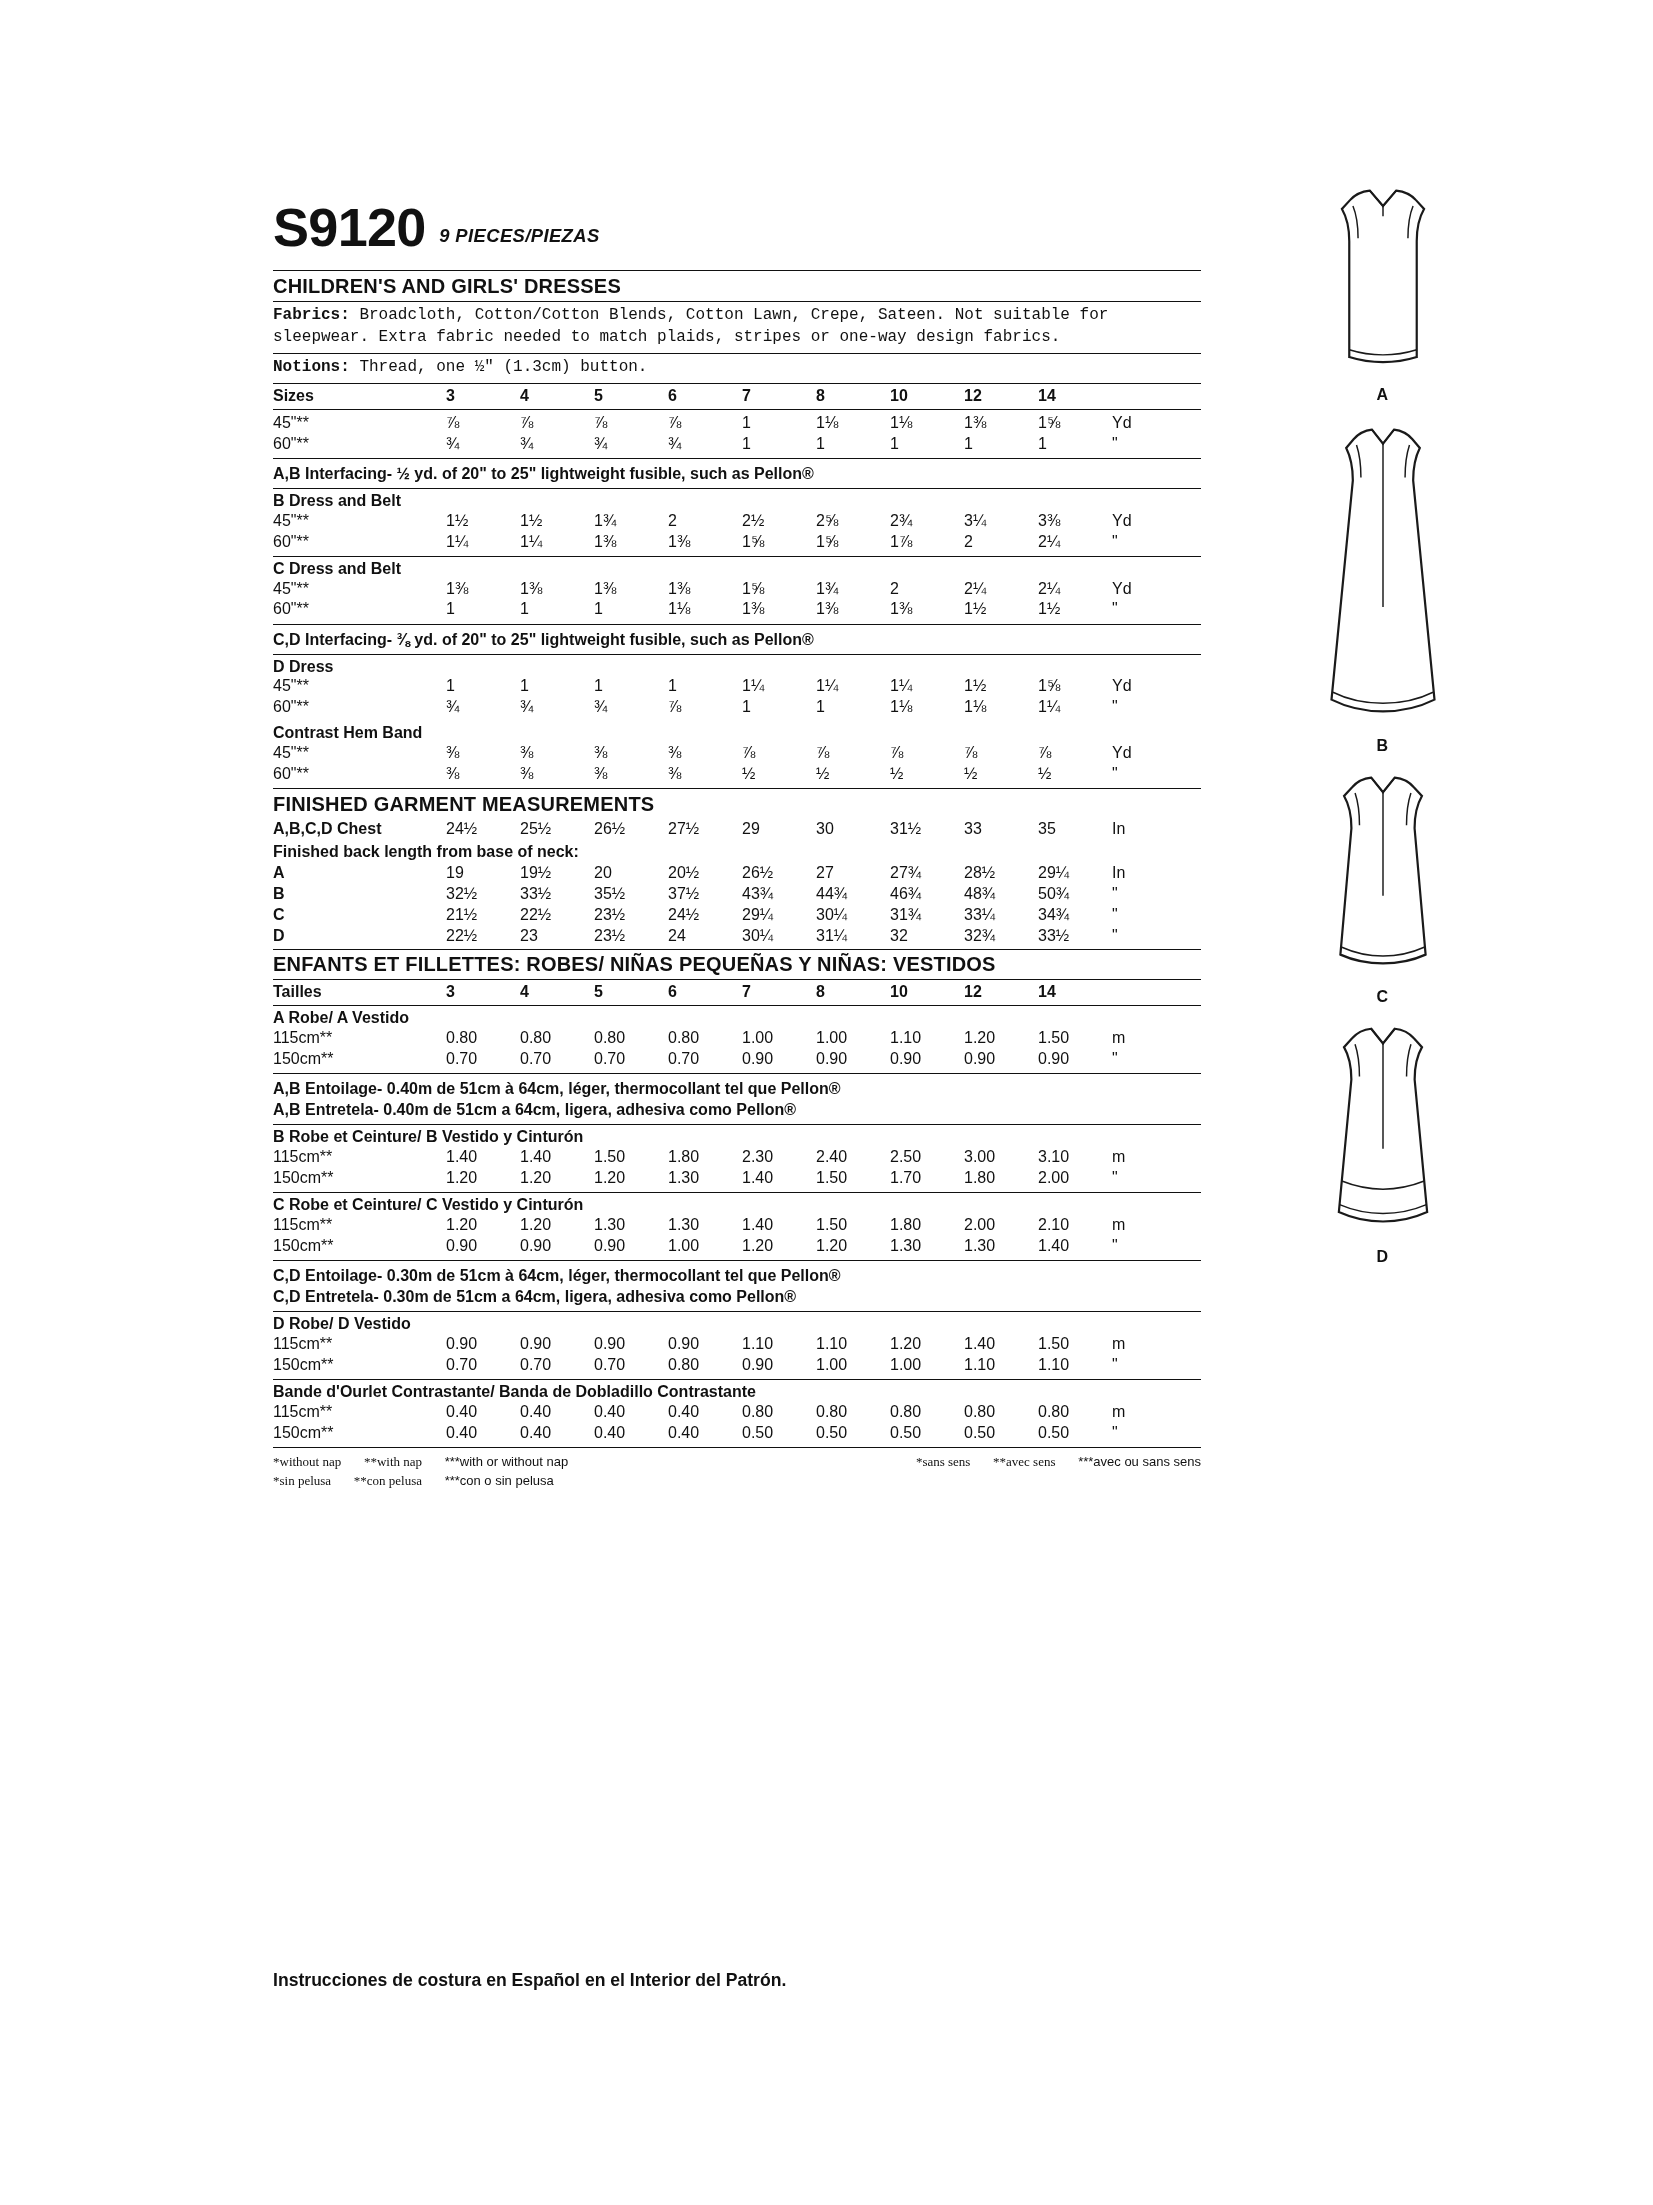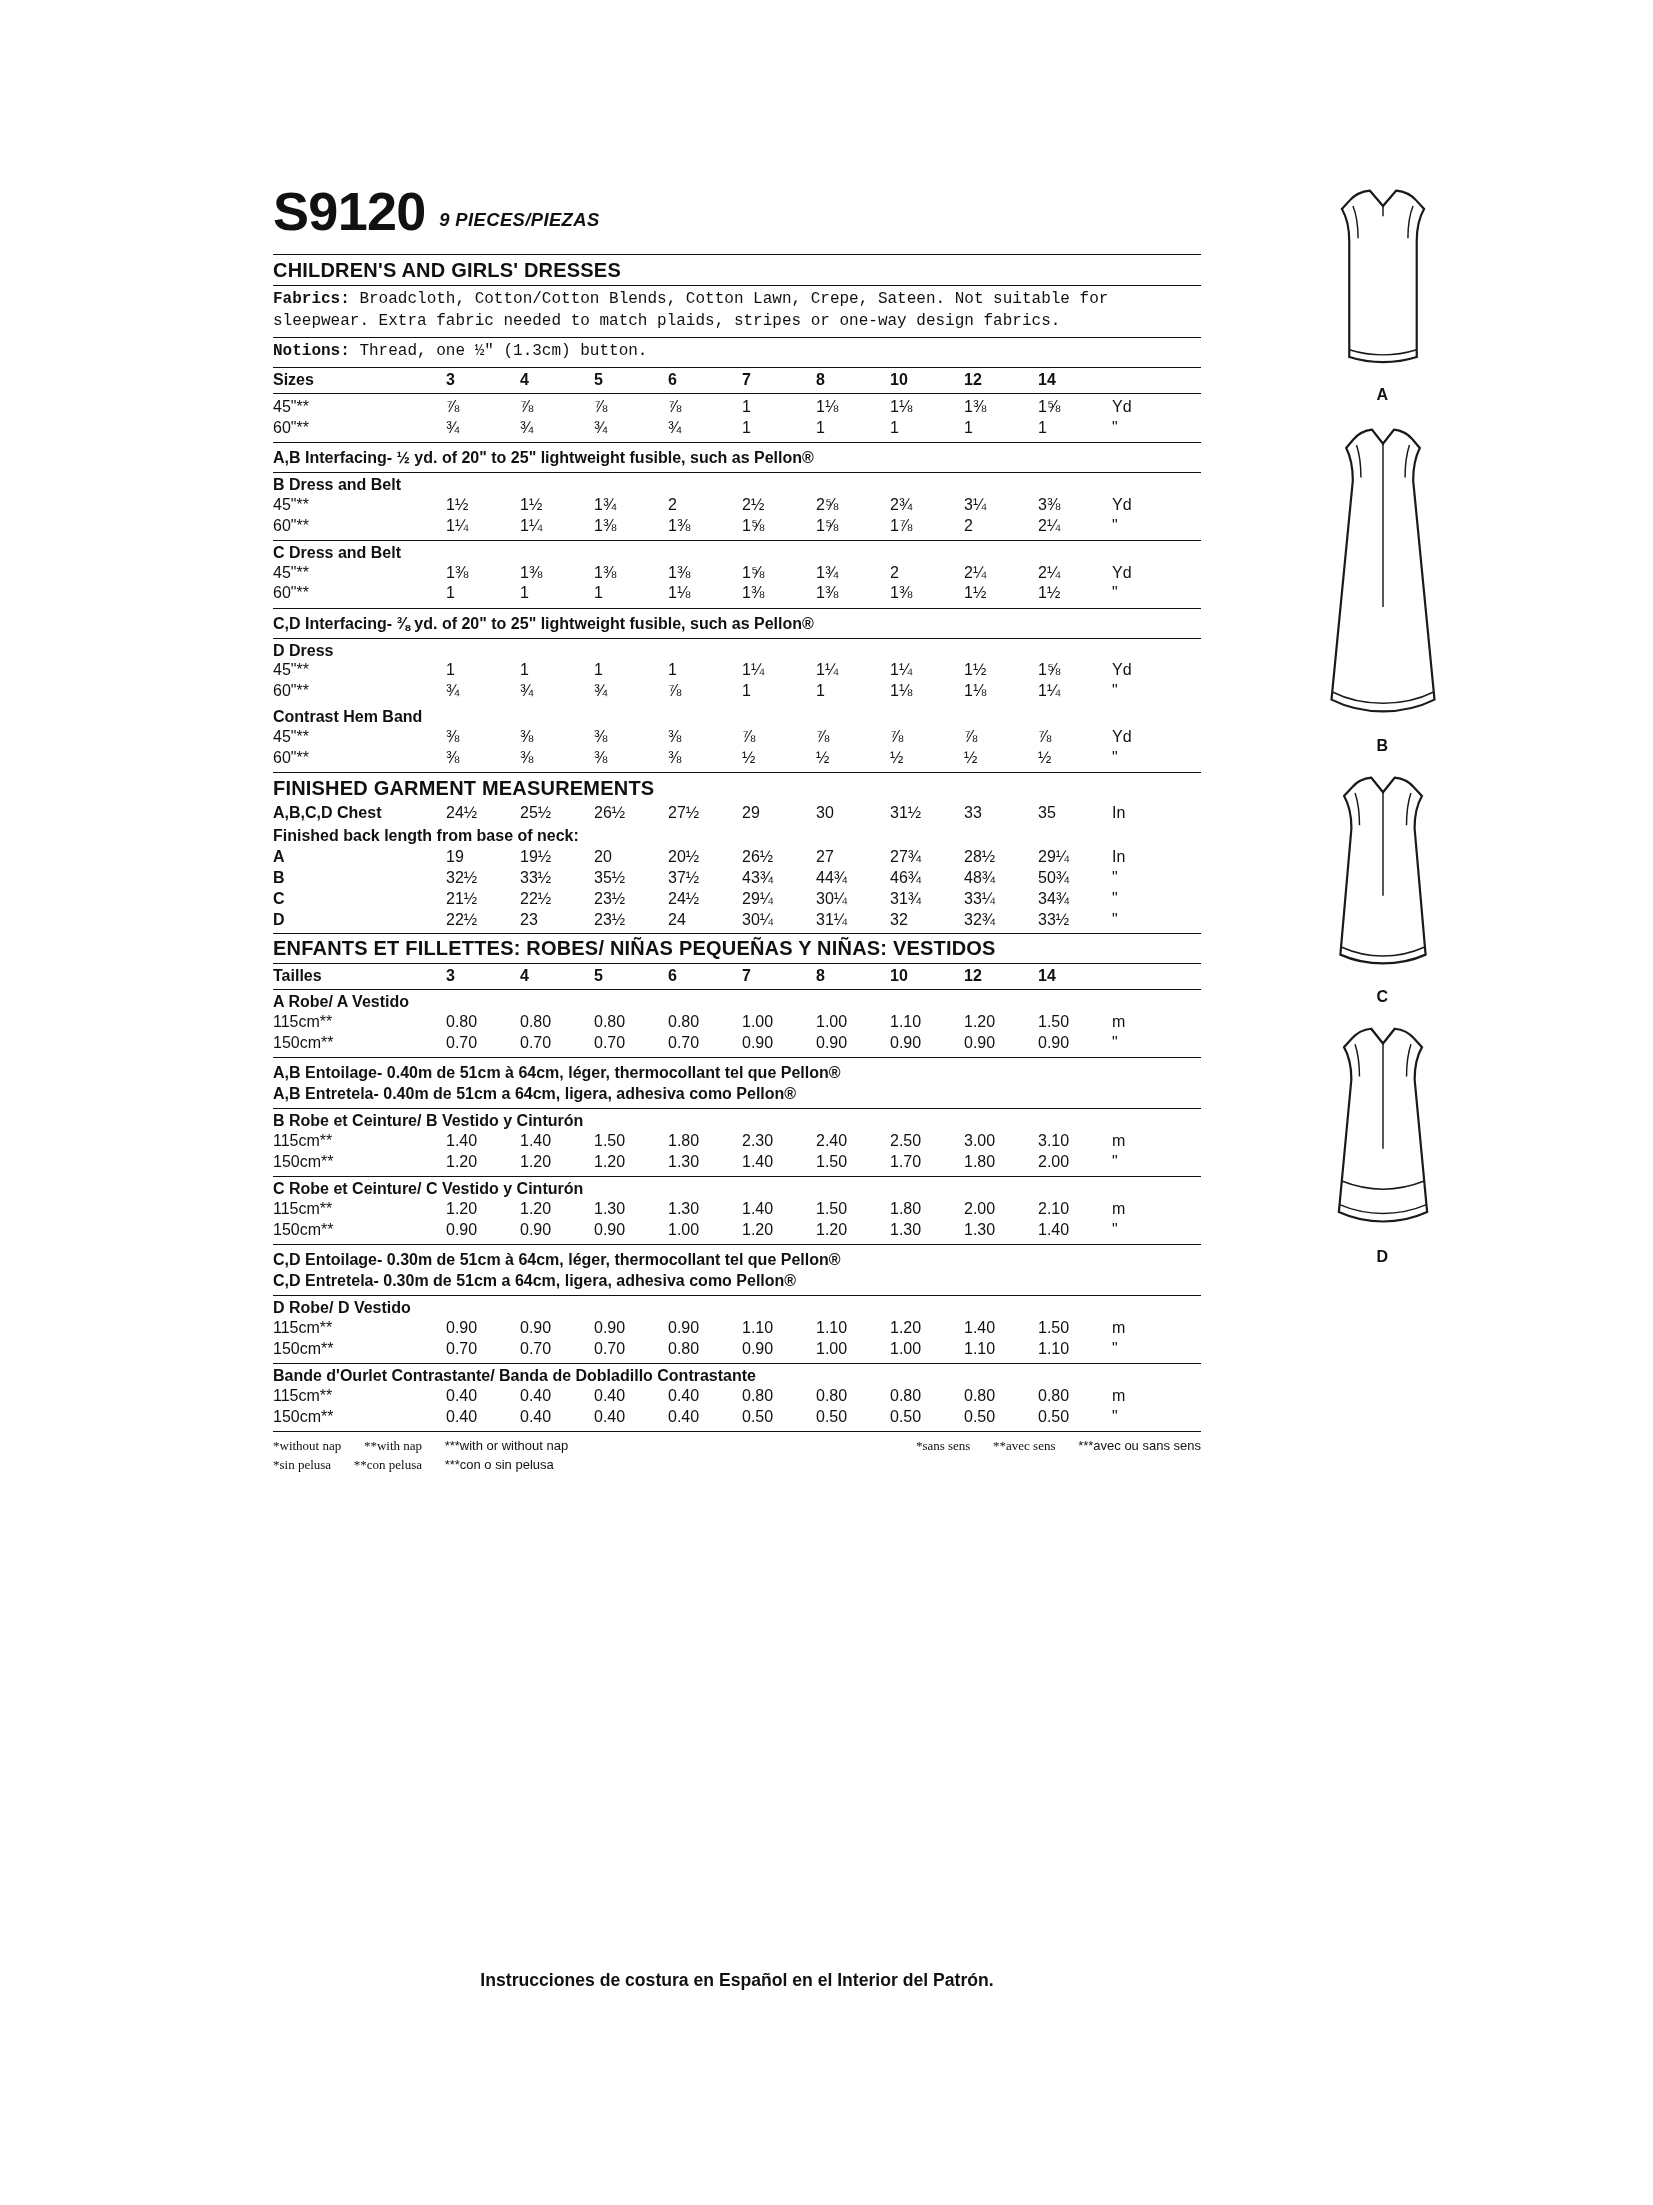--- a/index.html
+++ b/index.html
@@ -12,21 +12,21 @@
     overflow:hidden;
   }
   .page {
     position:absolute;
     left:0; top:0;
     width:1654px; height:2205px;
   }
   
   .left {
     position:absolute;
-    left:273px; top:184px;
+    left:273px; top:200px;
     width:928px;
   }
   .pattern-no {
     font-size:54px;
     font-weight:bold;
     letter-spacing:-0.7px;
     line-height:1;
     display:inline-block;
   }
   .pieces {
@@ -80,21 +80,21 @@
     font-size:13px; line-height:1.45;
     padding-top:5.1px;
   }
   .footnotes .fcol span { display:inline-block; }
   .fn1 { margin-right:19px;font-family:Liberation Serif, serif; }
 
   .bottom-note {
     position:absolute;
     left:273px; top:1970px;
     width:928px;
-    text-align:center;
+    text-align:left;
     font-size:17.6px;
     font-weight:bold;
   }
 
   
   .art {
     position:absolute;
     left:1228px; top:184px;
     width:309px;
   }

